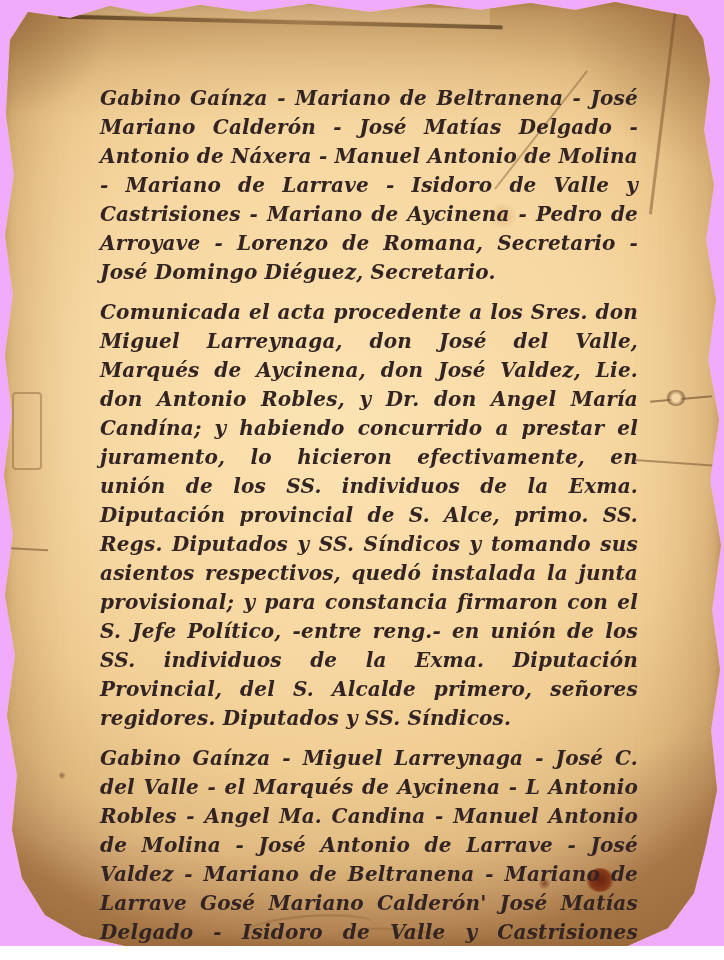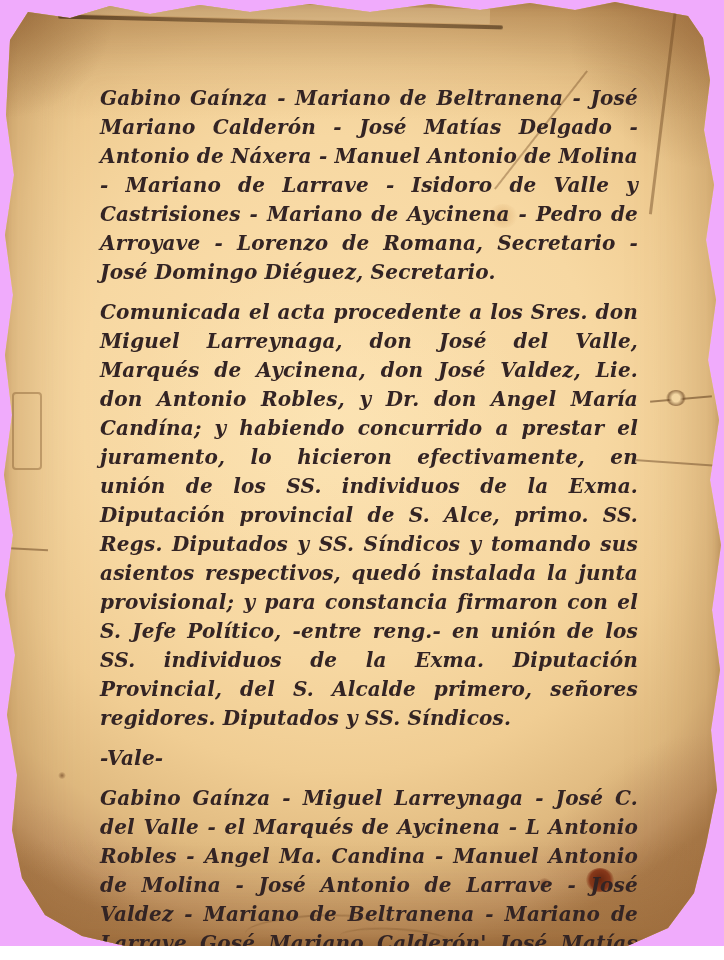--- a/index.html
+++ b/index.html
@@ -184,18 +184,17 @@
     <div class="crease bottom-wrinkle-2"></div>
 
     <div class="stain large"></div>
     <div class="stain small"></div>
     <div class="stain speck-left"></div>
     <div class="stain faint-right"></div>
 
     <div class="text-block">
       <p>Gabino Gaínza - Mariano de Beltranena - José Mariano Calderón - José Matías Delgado - Antonio de Náxera - Manuel Antonio de Molina - Mariano de Larrave - Isidoro de Valle y Castrisiones - Mariano de Aycinena - Pedro de Arroyave - Lorenzo de Romana, Secretario - José Domingo Diéguez, Secretario.</p>
       <p>Comunicada el acta procedente a los Sres. don Miguel Larreynaga, don José del Valle, Marqués de Aycinena, don José Valdez, Lie. don Antonio Robles, y Dr. don Angel María Candína; y habiendo concurrido a prestar el juramento, lo hicieron efectivamente, en unión de los SS. individuos de la Exma. Diputación provincial de S. Alce, primo. SS. Regs. Diputados y SS. Síndicos y tomando sus asientos respectivos, quedó instalada la junta provisional; y para constancia firmaron con el S. Jefe Político, -entre reng.- en unión de los SS. individuos de la Exma. Diputación Provincial, del S. Alcalde primero, señores regidores. Diputados y SS. Síndicos.</p>
-      <p>-Vale-</p>
       <p>Gabino Gaínza - Miguel Larreynaga - José C. del Valle - el Marqués de Aycinena - L Antonio Robles - Angel Ma. Candina - Manuel Antonio de Molina - José Antonio de Larrave - José Valdez - Mariano de Beltranena - Mariano de Larrave Gosé Mariano Calderón' José Matías Delgado - Isidoro de Valle y Castrisiones Mariano de Aycinena.</p>
     </div>
 
   </div>
 </div>
 
 </body></html>

